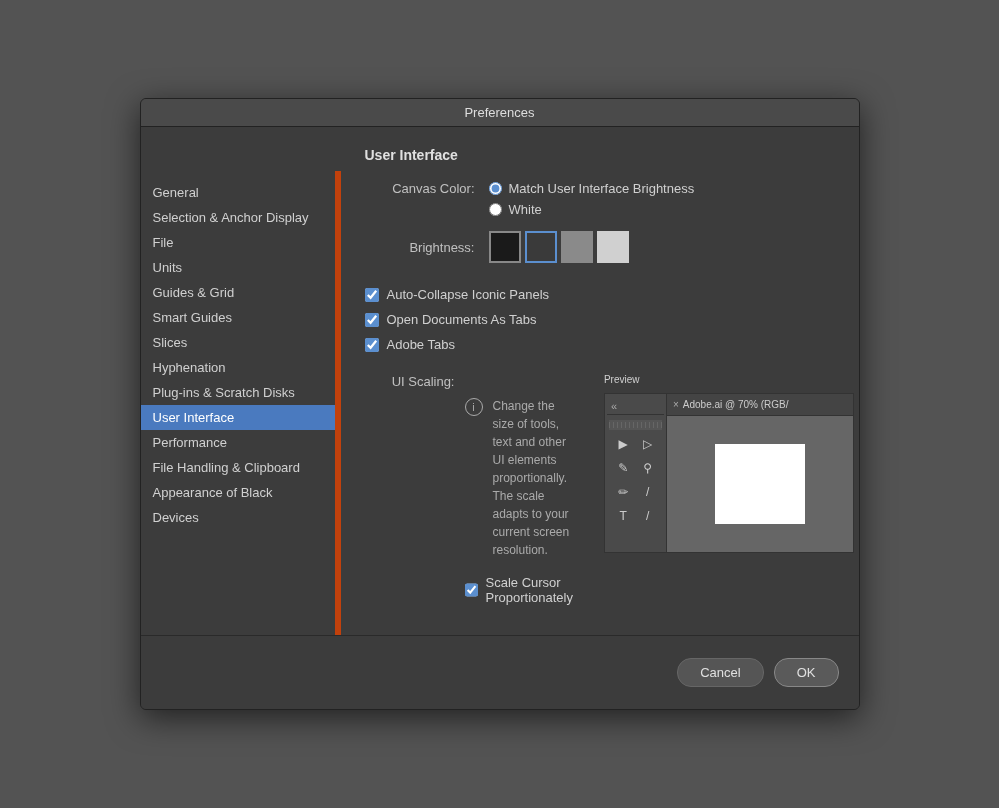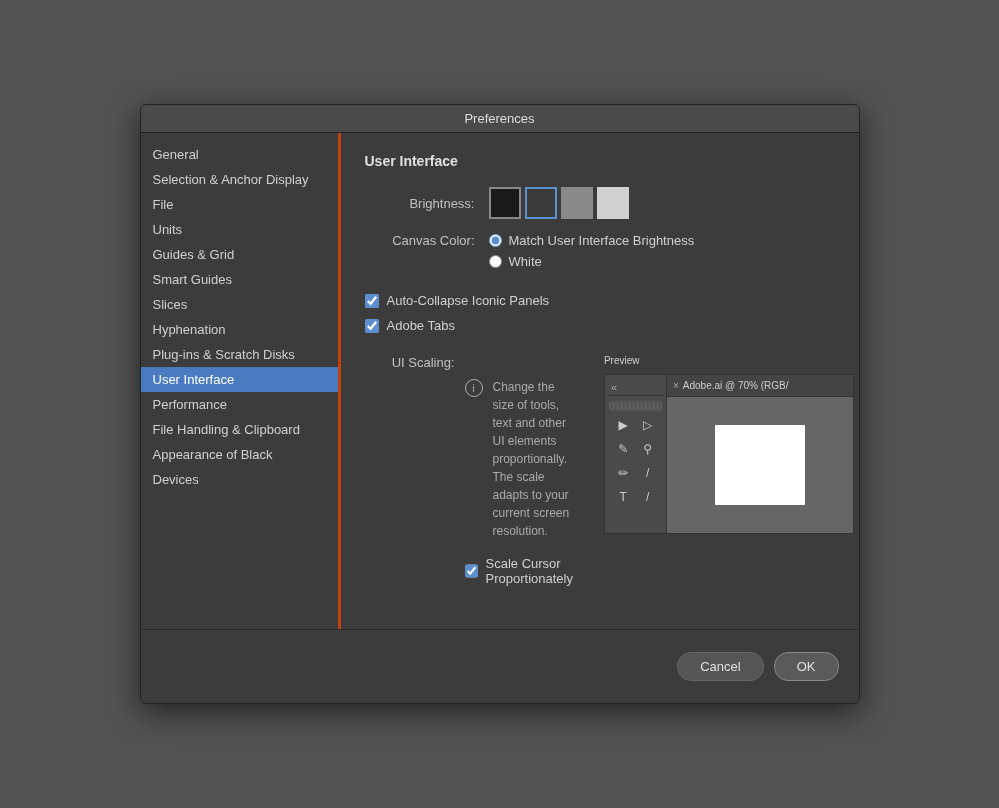--- a/index.html
+++ b/index.html
@@ -35,23 +35,24 @@
       color: #ddd;
       font-weight: 500;
     }
     .content {
       display: flex;
       flex: 1;
     }
     .sidebar {
       width: 200px;
       background: #3c3c3c;
-      border-right: 3px solid #c2410c;
+      border-right: 6px solid #c2410c;
       padding: 9px 0;
       flex-shrink: 0;
+      margin-top: 44px;
     }
     .sidebar-item {
       padding: 5px 12px;
       cursor: pointer;
       color: #d0d0d0;
       font-size: 13px;
       white-space: nowrap;
     }
     .sidebar-item.active {
       background: #4a7abf;
@@ -316,49 +317,53 @@
       <div class="sidebar-item">Plug-ins &amp; Scratch Disks</div>
       <div class="sidebar-item active">User Interface</div>
       <div class="sidebar-item">Performance</div>
       <div class="sidebar-item">File Handling &amp; Clipboard</div>
       <div class="sidebar-item">Appearance of Black</div>
       <div class="sidebar-item">Devices</div>
     </div>
     <div class="main">
       <div class="section-title">User Interface</div>
 
-      <div class="row">
-        <div class="row-label">Brightness:</div>
-        <div class="brightness-swatches">
-          <div class="swatch swatch-black"></div>
-          <div class="swatch swatch-dark"></div>
-          <div class="swatch swatch-medium"></div>
-          <div class="swatch swatch-light"></div>
-        </div>
-      </div>
-
       <div class="row" style="align-items:flex-start;">
         <div class="row-label">Canvas Color:</div>
         <div class="radio-group">
           <label class="radio-row">
             <input type="radio" name="canvas-color" checked="" style="">
             <span>Match User Interface Brightness</span>
           </label>
           <label class="radio-row">
             <input type="radio" name="canvas-color" style="">
             <span>White</span>
           </label>
         </div>
       </div>
 
+      <div class="row">
+        <div class="row-label">Brightness:</div>
+        <div class="brightness-swatches">
+          <div class="swatch swatch-black"></div>
+          <div class="swatch swatch-dark"></div>
+          <div class="swatch swatch-medium"></div>
+          <div class="swatch swatch-light"></div>
+        </div>
+      </div>
+
       <div style="height:10px;"></div>
 
       <label class="checkbox-row">
         <input type="checkbox" checked="" style="">
         <span>Auto-Collapse Iconic Panels</span>
+      </label>
+      <label class="checkbox-row">
+        <input type="checkbox" checked="" style="">
+        <span>Open Documents As Tabs</span>
       </label>
       <label class="checkbox-row">
         <input type="checkbox" checked="" style="">
         <span>Adobe Tabs</span>
       </label>
 
       <div style="height:12px;"></div>
 
       <div class="main-content-row">
         <div class="main-left">

